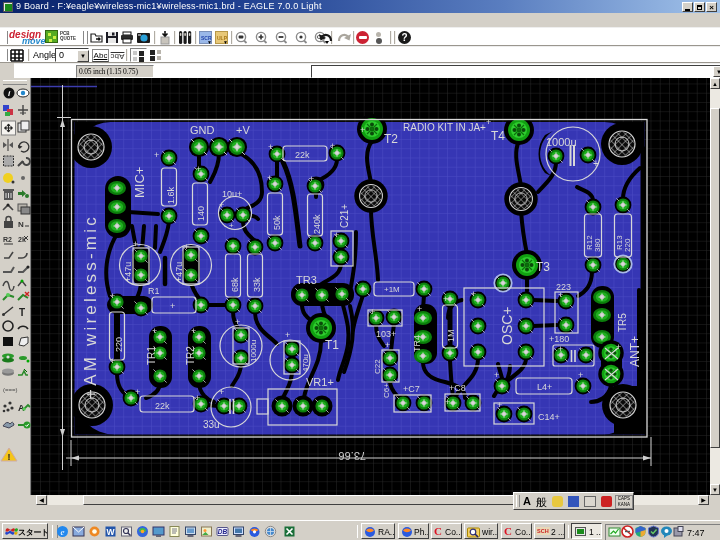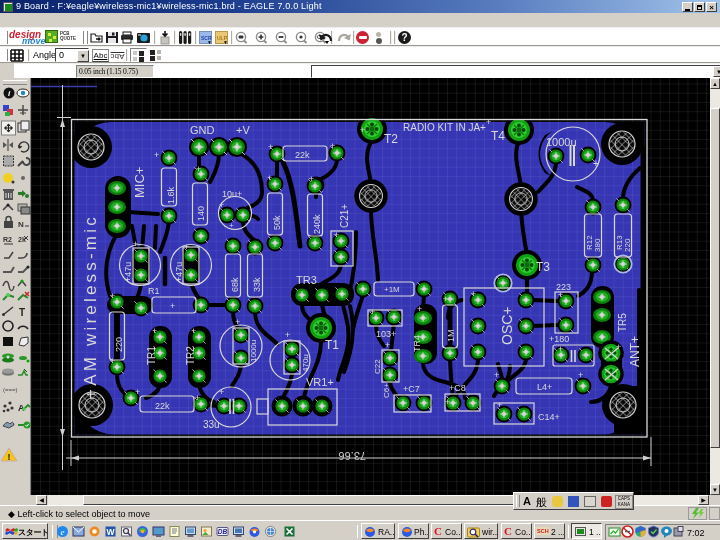--- a/index.html
+++ b/index.html
@@ -802,30 +802,20 @@
     <div class="abs" style="left:2px;top:2px;width:4px;height:12px;border-left:1px solid #fff;border-right:1px solid #888;"></div>
     <div class="abs" style="left:9px;top:2px;font-size:11px;color:#000;font-weight:bold;">A</div>
     <div class="abs" style="left:22px;top:2px;font-size:11px;color:#000;">般</div>
     <div class="abs" style="left:38px;top:3px;width:11px;height:11px;background:#e8c840;border-radius:3px;"></div>
     <div class="abs" style="left:54px;top:3px;width:11px;height:11px;background:#3355bb;"></div>
     <div class="abs" style="left:70px;top:3px;width:12px;height:11px;background:#dad6ce;border:1px solid #666;"></div>
     <div class="abs" style="left:87px;top:3px;width:11px;height:11px;background:#cc2222;border-radius:2px;"></div>
     <div class="abs" style="left:101px;top:2px;width:18px;height:14px;border:1px solid #888;font-size:4.5px;line-height:6px;color:#000;text-align:center;">CAPS<br>KANA</div>
   </div>
 
-  <div id="status" class="abs">
-    <span class="abs" style="left:8px;top:3px;">◆ Left-click to select object to move</span>
-    <div class="abs" style="left:688px;top:1px;width:19px;height:13px;border:1px solid #999;background:#d4d0c8;">
-      <svg width="17" height="11">
-          <path d="M7 0 L3 6 L6 6 L4 11 L10 4.5 L7 4.5 L10 0 Z" fill="#55bb33"></path>
-          <path d="M12 1 L9 5.5 L11.5 5.5 L10 10 L15 4 L12.5 4 L14.5 1 Z" fill="#77cc44"></path>
-        </svg>
-    </div>
-    <div class="abs" style="left:709px;top:1px;width:11px;height:13px;border:1px solid #999;background:#d4d0c8;"></div>
-  </div>
 
   <div id="taskbar" class="abs">
 
     <div class="task" style="left:2px;top:2px;width:46px;">
       <svg class="abs" style="left:2px;top:1px;" width="14" height="13" viewBox="0 0 14 13">
         <path d="M1 4 q1.5 -1.5 3 0 q1.5 1.5 3 0 q1.5 -1.5 3 0 l-0.5 2 q-1.5 1.5 -3 0 q-1.5 -1.5 -3 0 q-1.5 1.5 -3 0 z" fill="#cc2222"></path>
         <path d="M10 4 q1.5 -1.5 3 0 l-0.5 2 q-1.5 1.5 -3 0 z" fill="#22aa22"></path>
         <path d="M0.7 6.5 q1.5 1.5 3 0 q1.5 -1.5 3 0 q1.5 1.5 3 0 l-0.5 2.5 q-1.5 1.5 -3 0 q-1.5 -1.5 -3 0 q-1.5 1.5 -3 0 z" fill="#2244cc"></path>
         <path d="M9.7 6.5 q1.5 1.5 3 0 l-0.5 2.5 q-1.5 1.5 -3 0 z" fill="#ddaa00"></path>
       </svg>
@@ -966,15 +956,15 @@
         </svg></div>
     <div class="qicon" style="left:660px;"><svg width="13" height="13">
           <ellipse cx="6.5" cy="6" rx="5.5" ry="4.5" fill="#28b"></ellipse>
           <path d="M4 10 l0 3 l4 -3" fill="#28b"></path>
           <circle cx="6.5" cy="6" r="2" fill="#fff"></circle>
         </svg></div>
     <div class="qicon" style="left:672px;"><svg width="13" height="13">
           <rect x="2" y="3" width="8" height="8" fill="#99a" stroke="#445"></rect>
           <rect x="6" y="1.5" width="5" height="5" fill="#dde" stroke="#445"></rect>
         </svg></div>
-    <span class="abs" style="left:687px;top:7px;font-size:9px;color:#000;">7:02</span>
+    <span class="abs" style="left:687px;top:7px;font-size:9px;color:#000;">7:47</span>
   </div>
 </div>
 
 </body></html>

